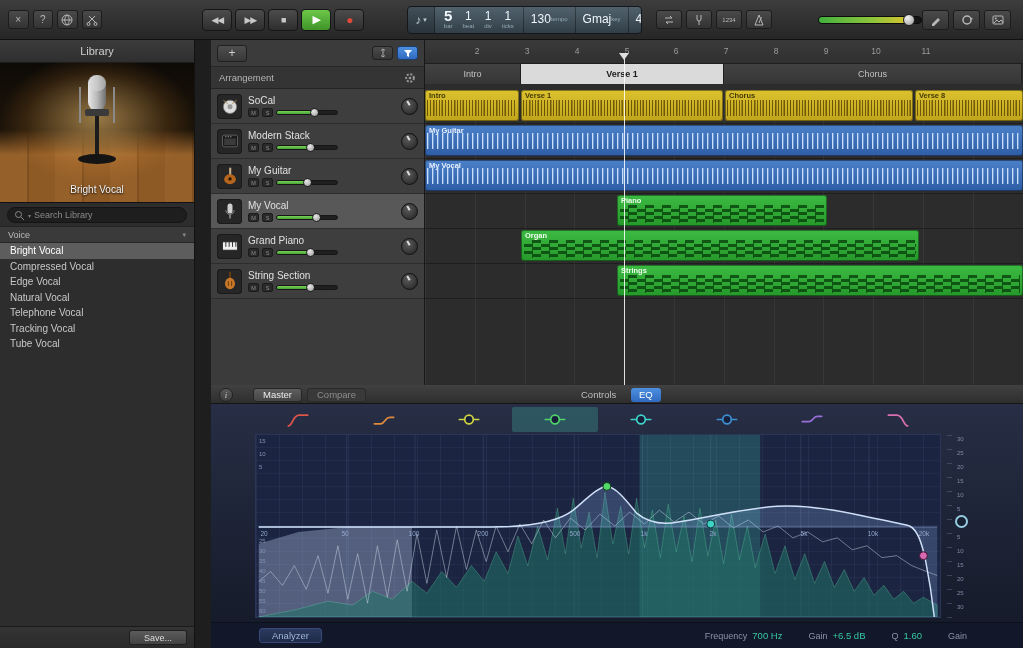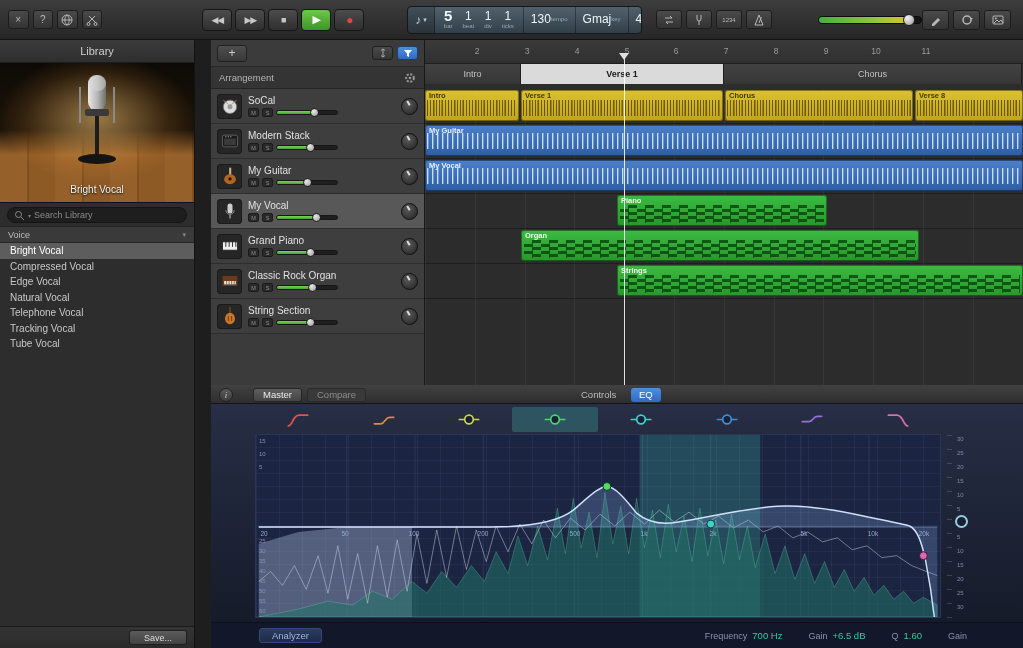--- a/index.html
+++ b/index.html
@@ -504,43 +504,20 @@
               <span class="t-fill" style="width:55%"></span>
               <span class="t-knob" style="left:48%"></span>
             </span>
         </div>
       </div>
       <span class="pan">
           <span class="tick"></span>
         </span>
     </div>
 
-    <div class="track-row">
-      <span class="t-icon">
-          <svg width="20" height="20" viewBox="0 0 24 24">
-            <rect x="3" y="6" width="18" height="12" rx="1" fill="#6a3a1a"></rect>
-            <rect x="5" y="12" width="14" height="4" fill="#e8e8e8"></rect>
-            <path d="M8,12v4M11,12v4M14,12v4M17,12v4" stroke="#555"></path>
-          </svg>
-        </span>
-      <div class="t-main">
-        <div class="t-name">Classic Rock Organ</div>
-        <div class="t-ctrls">
-          <span class="ms-btn">M</span>
-          <span class="ms-btn">S</span>
-          <span class="t-slider">
-              <span class="t-fill" style="width:58%"></span>
-              <span class="t-knob" style="left:51%"></span>
-            </span>
-        </div>
-      </div>
-      <span class="pan">
-          <span class="tick"></span>
-        </span>
-    </div>
 
     <div class="track-row">
       <span class="t-icon">
           <svg width="20" height="20" viewBox="0 0 24 24">
             <rect x="11" y="1" width="2" height="8" fill="#704010"></rect>
             <ellipse cx="12" cy="15" rx="6" ry="7" fill="#c87828"></ellipse>
             <path d="M10,12v6M14,12v6" stroke="#5a3008"></path>
           </svg>
         </span>
       <div class="t-main">

